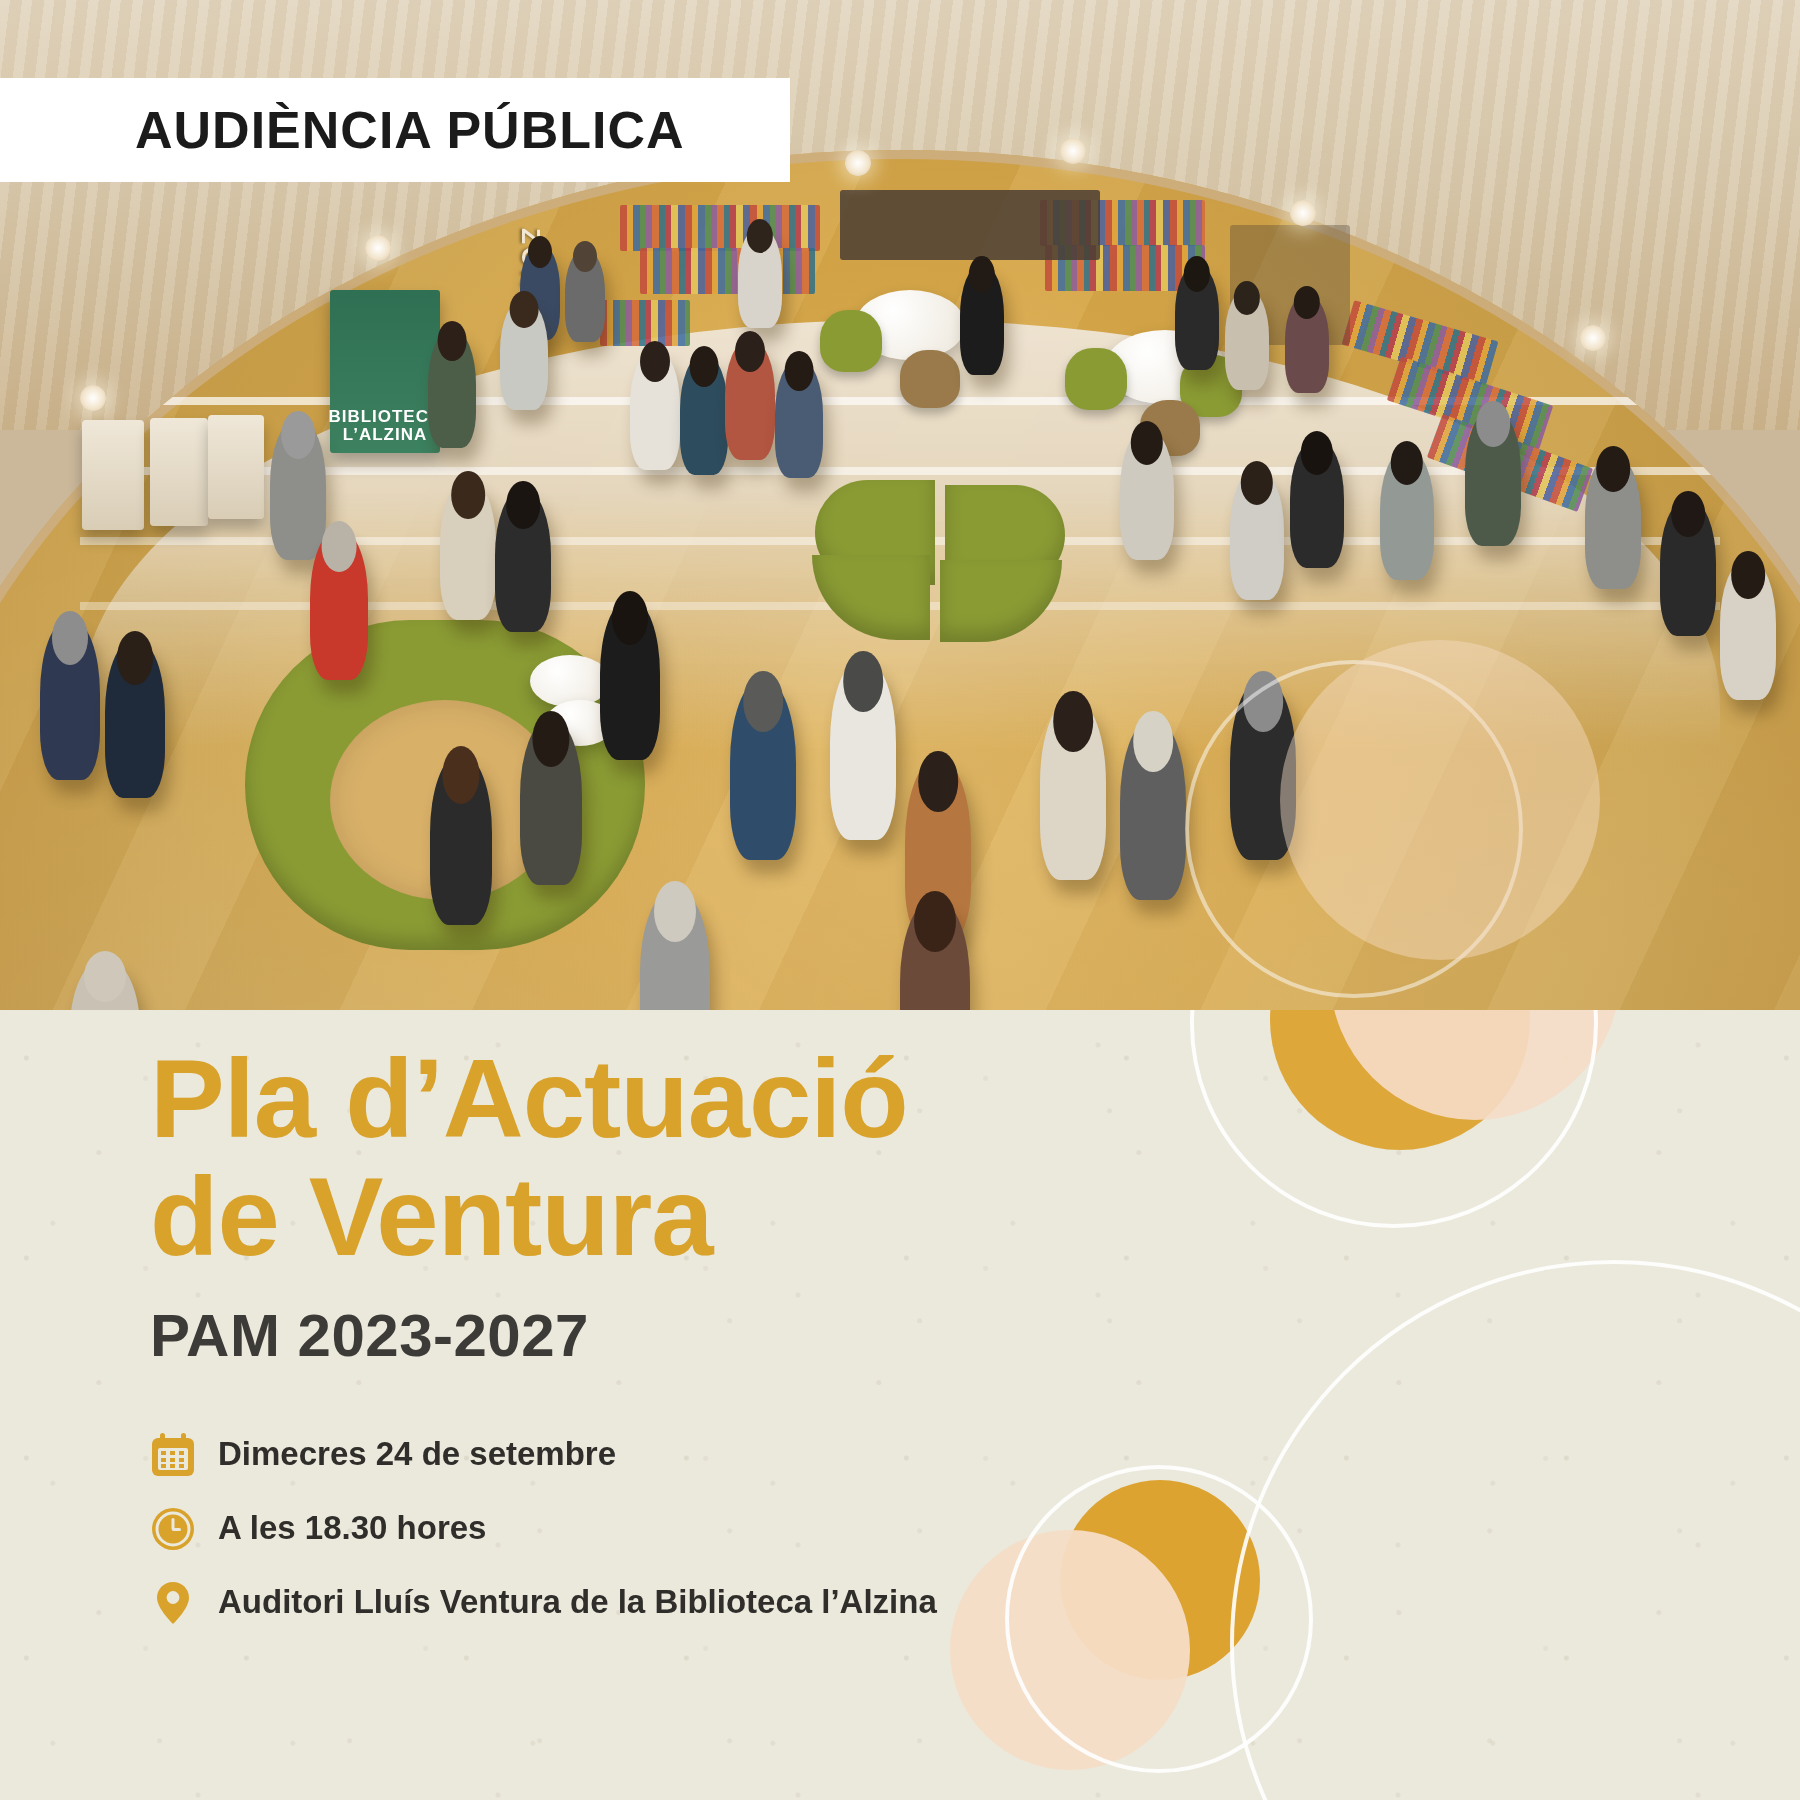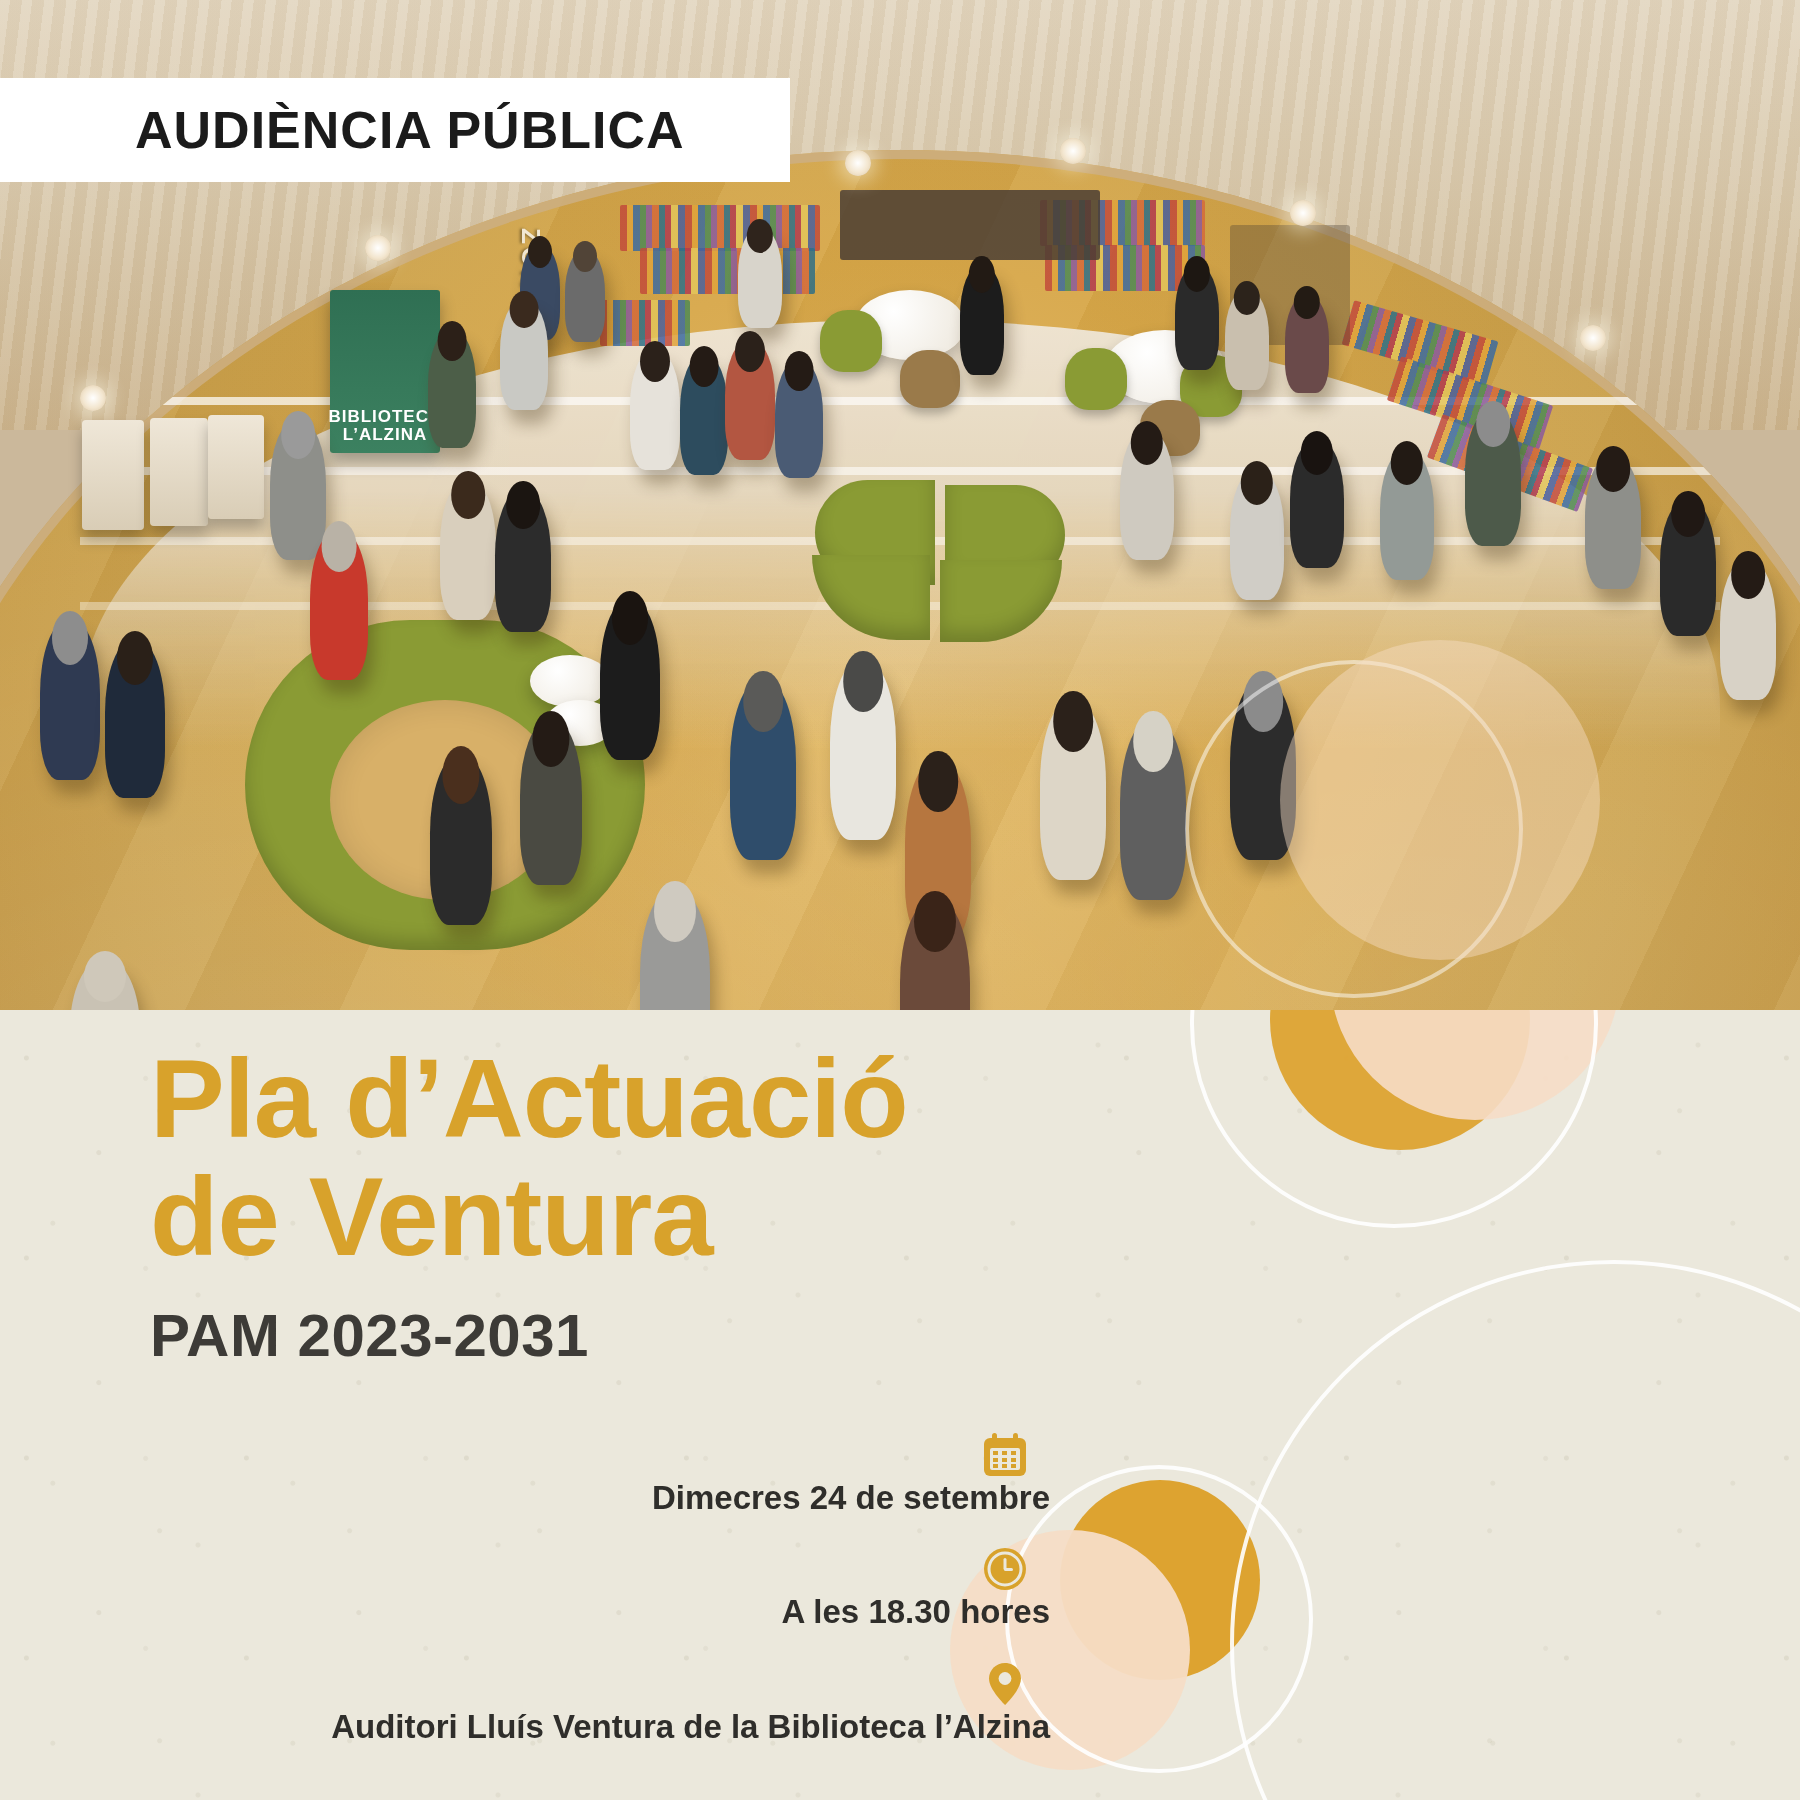--- a/index.html
+++ b/index.html
@@ -241,23 +241,22 @@
     margin-top: 26px;
     font-size: 60px;
     font-weight: bold;
     color: #3d3b37;
     letter-spacing: 0.5px;
   }
 
   .details { margin-top: 60px; }
   .detail-row {
     display: flex;
-    align-items: flex-end;
+    align-items: center;
     margin-bottom: 26px;
-    flex-direction: column;
   }
   .detail-icon {
     width: 46px; height: 46px;
     flex: 0 0 46px;
     margin-right: 22px;
     margin-top: 2px;
   }
   .detail-text {
     font-size: 33px;
     font-weight: bold;
@@ -389,21 +388,21 @@
       <div class="deco deco-ring" style="left:1005px; top:455px; width:300px; height:300px;"></div>
       <div class="deco deco-ring" style="left:1230px; top:250px; width:760px; height:760px;"></div>
     </div>
   </div>
 
   <div class="text-wrap">
     <h1 class="headline">
       <span>Pla d’Actuació</span>
       <span class="l2">de Ventura</span>
     </h1>
-    <div class="subtitle">PAM 2023-2031</div>
+    <div class="subtitle">PAM 2023-2027</div>
 
     <div class="details">
 
       <div class="detail-row">
         <span class="detail-icon">
           <svg viewBox="0 0 46 46" width="46" height="46" aria-hidden="true">
             <rect x="2" y="6" width="42" height="38" rx="6" fill="#d8a22b"></rect>
             <rect x="10" y="1" width="5" height="10" rx="2.5" fill="#d8a22b"></rect>
             <rect x="31" y="1" width="5" height="10" rx="2.5" fill="#d8a22b"></rect>
             <rect x="8" y="16" width="30" height="22" rx="2" fill="#ebe8dc"></rect>

